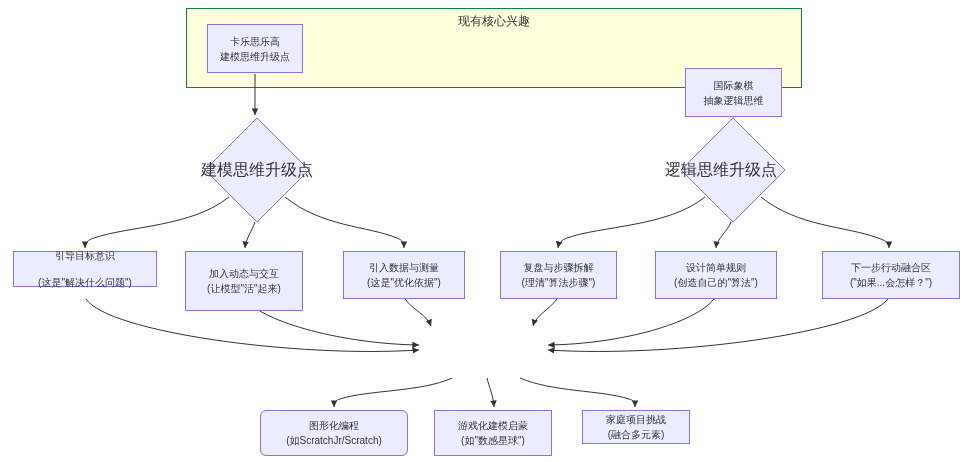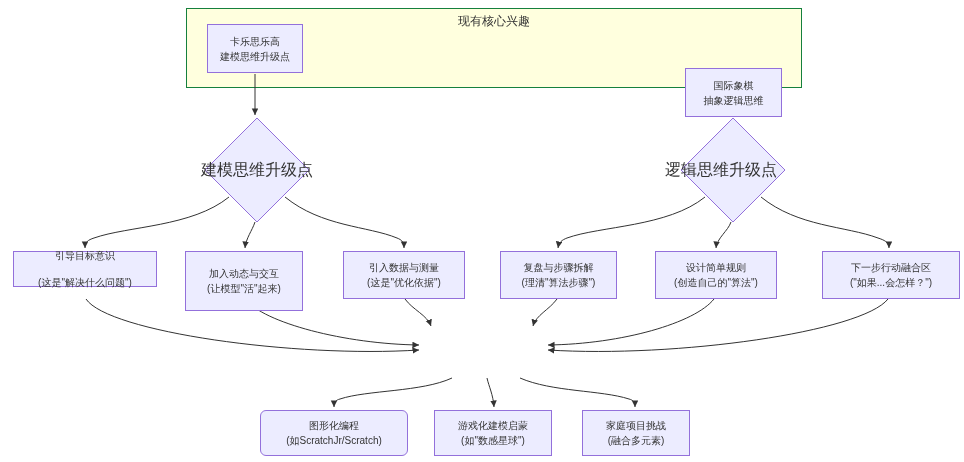--- a/index.html
+++ b/index.html
@@ -110,18 +110,18 @@
 
 
   <div class="node" style="left:260px; top:410px; width:148px; height:46px;border-radius:6px;">
     <span>图形化编程</span>
     <span>(如ScratchJr/Scratch)</span>
   </div>
   <div class="node" style="left:434px; top:410px; width:118px; height:46px;">
     <span>游戏化建模启蒙</span>
     <span>(如"数感星球")</span>
   </div>
-  <div class="node" style="left:582px; top:410px; width:108px; height:46px;">
+  <div class="node" style="left:582px; top:410px; width:108px; height:34px;">
     <span>家庭项目挑战</span>
     <span>(融合多元素)</span>
   </div>
 
 </div>
 
 </body></html>

